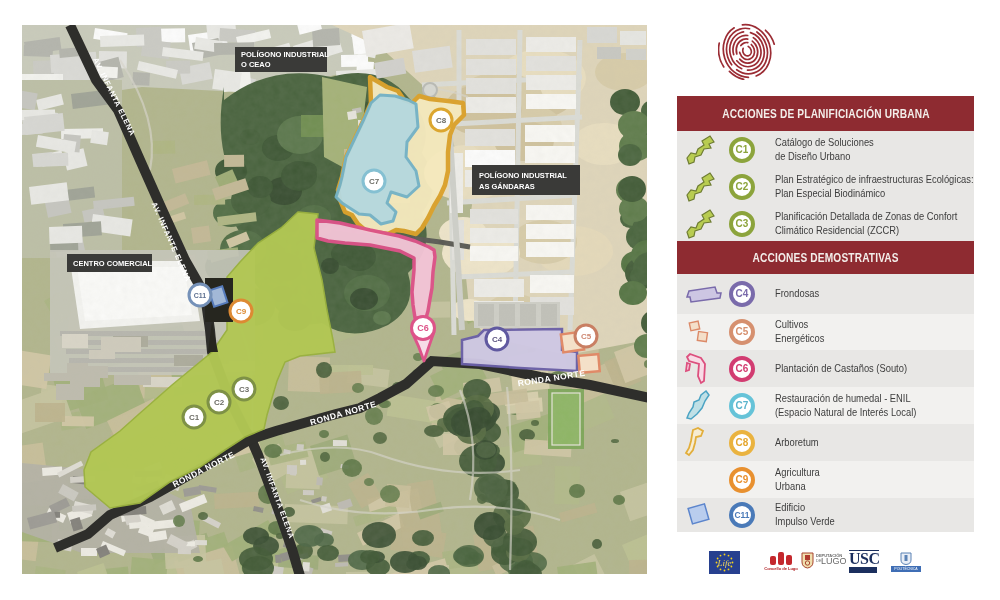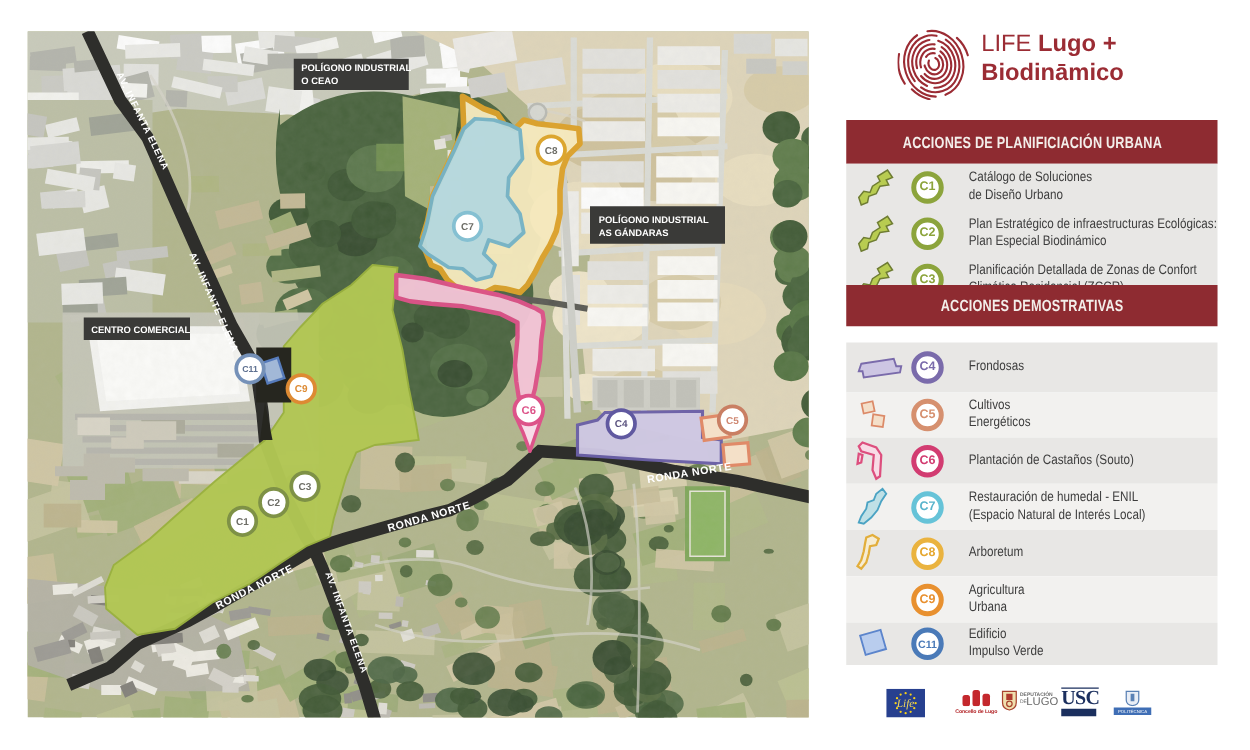--- a/index.html
+++ b/index.html
@@ -780,23 +780,20 @@
       <ellipse rx="10.6" ry="12.2" stroke-dasharray="30 6 22 5"></ellipse>
       <ellipse rx="13.8" ry="15.8" stroke-dasharray="40 7 28 6"></ellipse>
       <ellipse rx="17" ry="19.4" stroke-dasharray="34 6 48 7"></ellipse>
       <ellipse rx="20.2" ry="23" stroke-dasharray="52 7 52 8"></ellipse>
       <ellipse rx="23.4" ry="26.6" stroke-dasharray="38 8 66 9"></ellipse>
       <path d="M 24 -14 A 29 29 0 0 1 28 2"></path>
       <path d="M -27 8 A 28 30 0 0 1 -24 -16"></path>
       <path d="M -12 26 A 29 29 0 0 1 -23 14"></path>
     </g>
   </svg>
-  <div style="position:absolute;left:67px;top:2px;color:#9b2c34;font-size:19px;line-height:23px;">
-    <span style="font-weight:normal">LIFE </span><b>Lugo +</b><br><b>Biodināmico</b>
-  </div>
 </div>
 
 <div class="bar" style="top:96px;height:35px;font-size:13px;line-height:35px;"><span>ACCIONES DE PLANIFICIACIÓN URBANA</span></div>
 
 <div class="row" style="top:131px;height:110px;background:#e8e7e5;"></div>
 
 <div class="row" style="top:131px;height:37px;">
   <svg width="40" height="36" viewBox="0 0 40 36" style="position:absolute;left:6px;top:1px;">
     <path d="M6 32 L4 26 L8 21 L13 22 L15 17 L21 13 L19 9 L27 4 L31 10 L26 12 L28 16 L21 17 L18 23 L12 25 L11 30 Z" fill="#b8cc51" stroke="#6f7d33" stroke-width="1.2"></path>
   </svg>
@@ -813,21 +810,21 @@
 </div>
 
 <div class="row" style="top:205px;height:36px;">
   <svg width="40" height="36" viewBox="0 0 40 36" style="position:absolute;left:6px;top:1px;">
     <path d="M6 32 L4 26 L8 21 L13 22 L15 17 L21 13 L19 9 L27 4 L31 10 L26 12 L28 16 L21 17 L18 23 L12 25 L11 30 Z" fill="#b8cc51" stroke="#6f7d33" stroke-width="1.2"></path>
   </svg>
   <div class="badge" style="top:6px;border:4px solid #8ca43c;color:#8ca43c;font-size:10px;line-height:18px;">C3</div>
   <div class="rowtxt" style="top:5px;">Planificación Detallada de Zonas de Confort<br>Climático Residencial (ZCCR)</div>
 </div>
 
-<div class="bar" style="top:228px;height:33px;font-size:13px;line-height:33px;"><span>ACCIONES DEMOSTRATIVAS</span></div>
+<div class="bar" style="top:241px;height:33px;font-size:13px;line-height:33px;"><span>ACCIONES DEMOSTRATIVAS</span></div>
 
 <div class="row" style="top:274px;height:40px;background:#e8e7e5;">
   <svg width="44" height="30" viewBox="0 0 44 30" style="position:absolute;left:4px;top:5px;">
     <path d="M8 12 L34 8 L36 14 L40 14 L39 19 L10 23 L9 18 L6 18 Z" fill="#cdc6e3" stroke="#7a6bab" stroke-width="1.5"></path>
   </svg>
   <div class="badge" style="top:7px;border:4px solid #7a6bab;color:#7a6bab;font-size:10px;line-height:18px;">C4</div>
   <div class="rowtxt" style="top:13px;">Frondosas</div>
 </div>
 
 <div class="row" style="top:314px;height:36px;background:#f2f1ef;">

